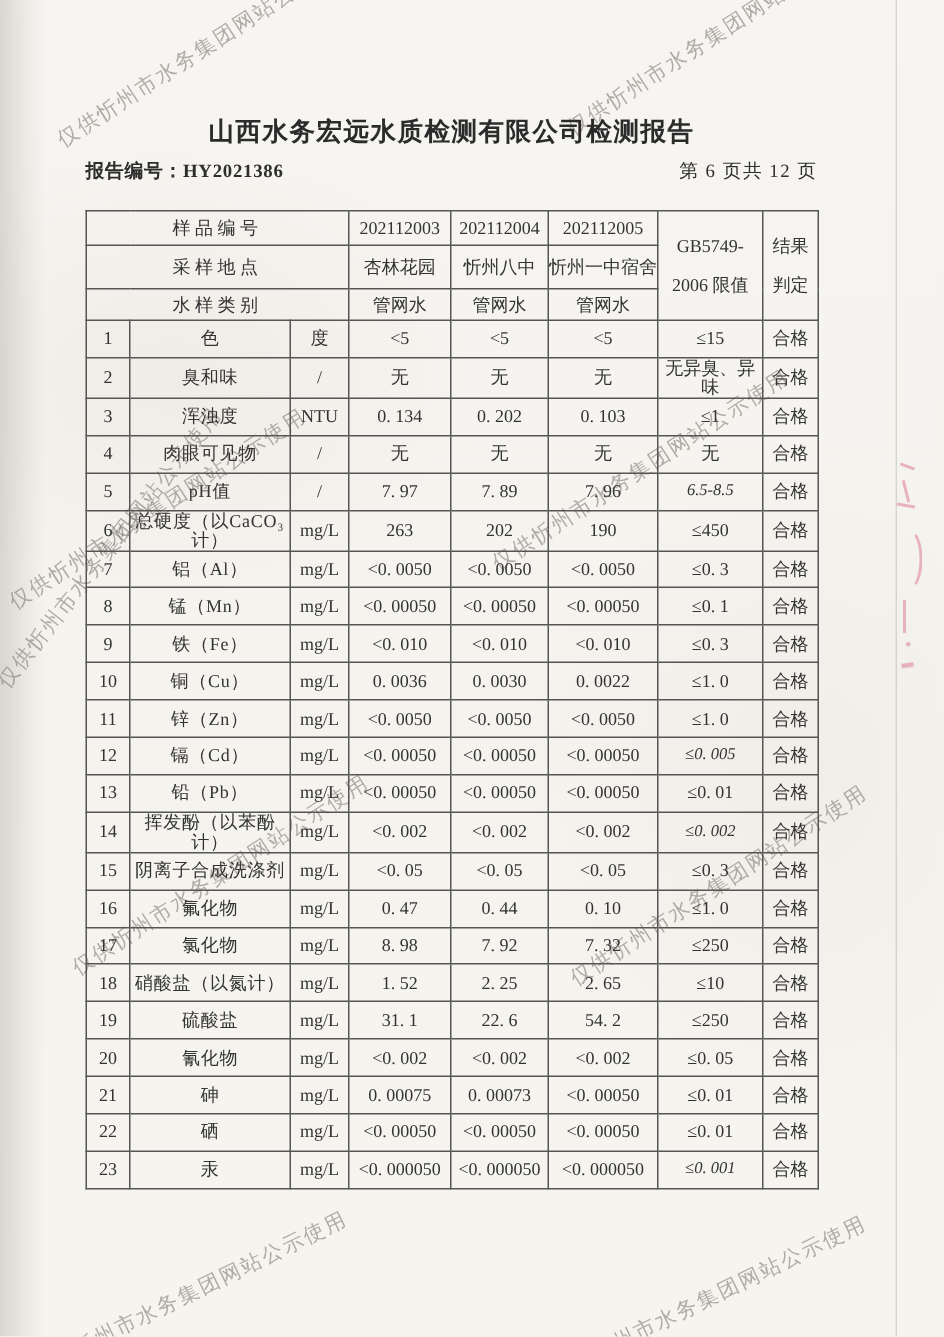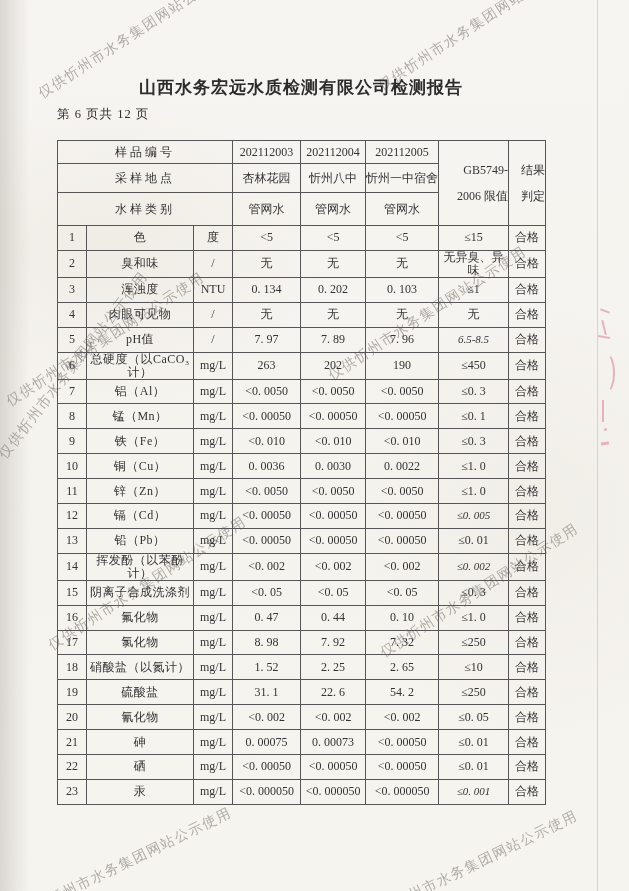--- a/index.html
+++ b/index.html
@@ -49,25 +49,25 @@
     position:absolute;left:57px;top:140px;width:488px;
     border-collapse:collapse;table-layout:fixed;
     font-size:12px;color:#333;
   }
   table.results td{
     border:1px solid #555;text-align:center;vertical-align:middle;
     padding:0;overflow:hidden;line-height:13px;
   }
   thead tr.r-a{height:23px;}
   thead tr.r-b{height:29px;margin-top:48px;}
-  thead tr.r-c{height:33px;}
+  thead tr.r-c{height:21px;}
   tbody tr{height:24.9px;}
   td.label-cell{letter-spacing:3px;}
   td.item-cell{text-align:left;padding-left:7px;letter-spacing:0.5px;}
-  td.span-head div{line-height:14px;text-align:right;}
+  td.span-head div{line-height:14px;}
   td.span-head div:first-child{margin-bottom:12px;}
   td.small-text{font-size:11px;letter-spacing:0;font-style:italic;}
   .stamp{position:absolute;background:rgba(219,126,148,0.55);filter:blur(0.5px);}
   .stamp-arc{
     position:absolute;left:596px;top:352px;width:15px;height:38px;
     border:2.5px solid transparent;border-right-color:rgba(219,126,148,0.55);
     border-radius:50%;filter:blur(0.5px);
   }
 </style>
 </head>
@@ -92,20 +92,21 @@
   <div class="stamp" style="left:603px;top:320px;width:2px;height:15px;transform:rotate(-14deg)"></div>
   <div class="stamp" style="left:598px;top:336px;width:12px;height:2px;transform:rotate(10deg)"></div>
   <div class="stamp-arc"></div>
   <div class="stamp" style="left:602px;top:400px;width:2px;height:22px"></div>
   <div class="stamp" style="left:604px;top:428px;width:3px;height:3px;border-radius:50%"></div>
   <div class="stamp" style="left:601px;top:442px;width:8px;height:3px;transform:rotate(-8deg)"></div>
 
   <div class="title">山西水务宏远水质检测有限公司检测报告</div>
 
   <div class="meta">
+    <span class="report-no">报告编号：HY2021386</span>
     <span class="page-info">第 6 页共 12 页</span>
   </div>
 
   <table class="results">
     <colgroup>
       <col style="width:29px">
         <col style="width:107px">
         <col style="width:39px">
       <col style="width:68px">
         <col style="width:65px">

